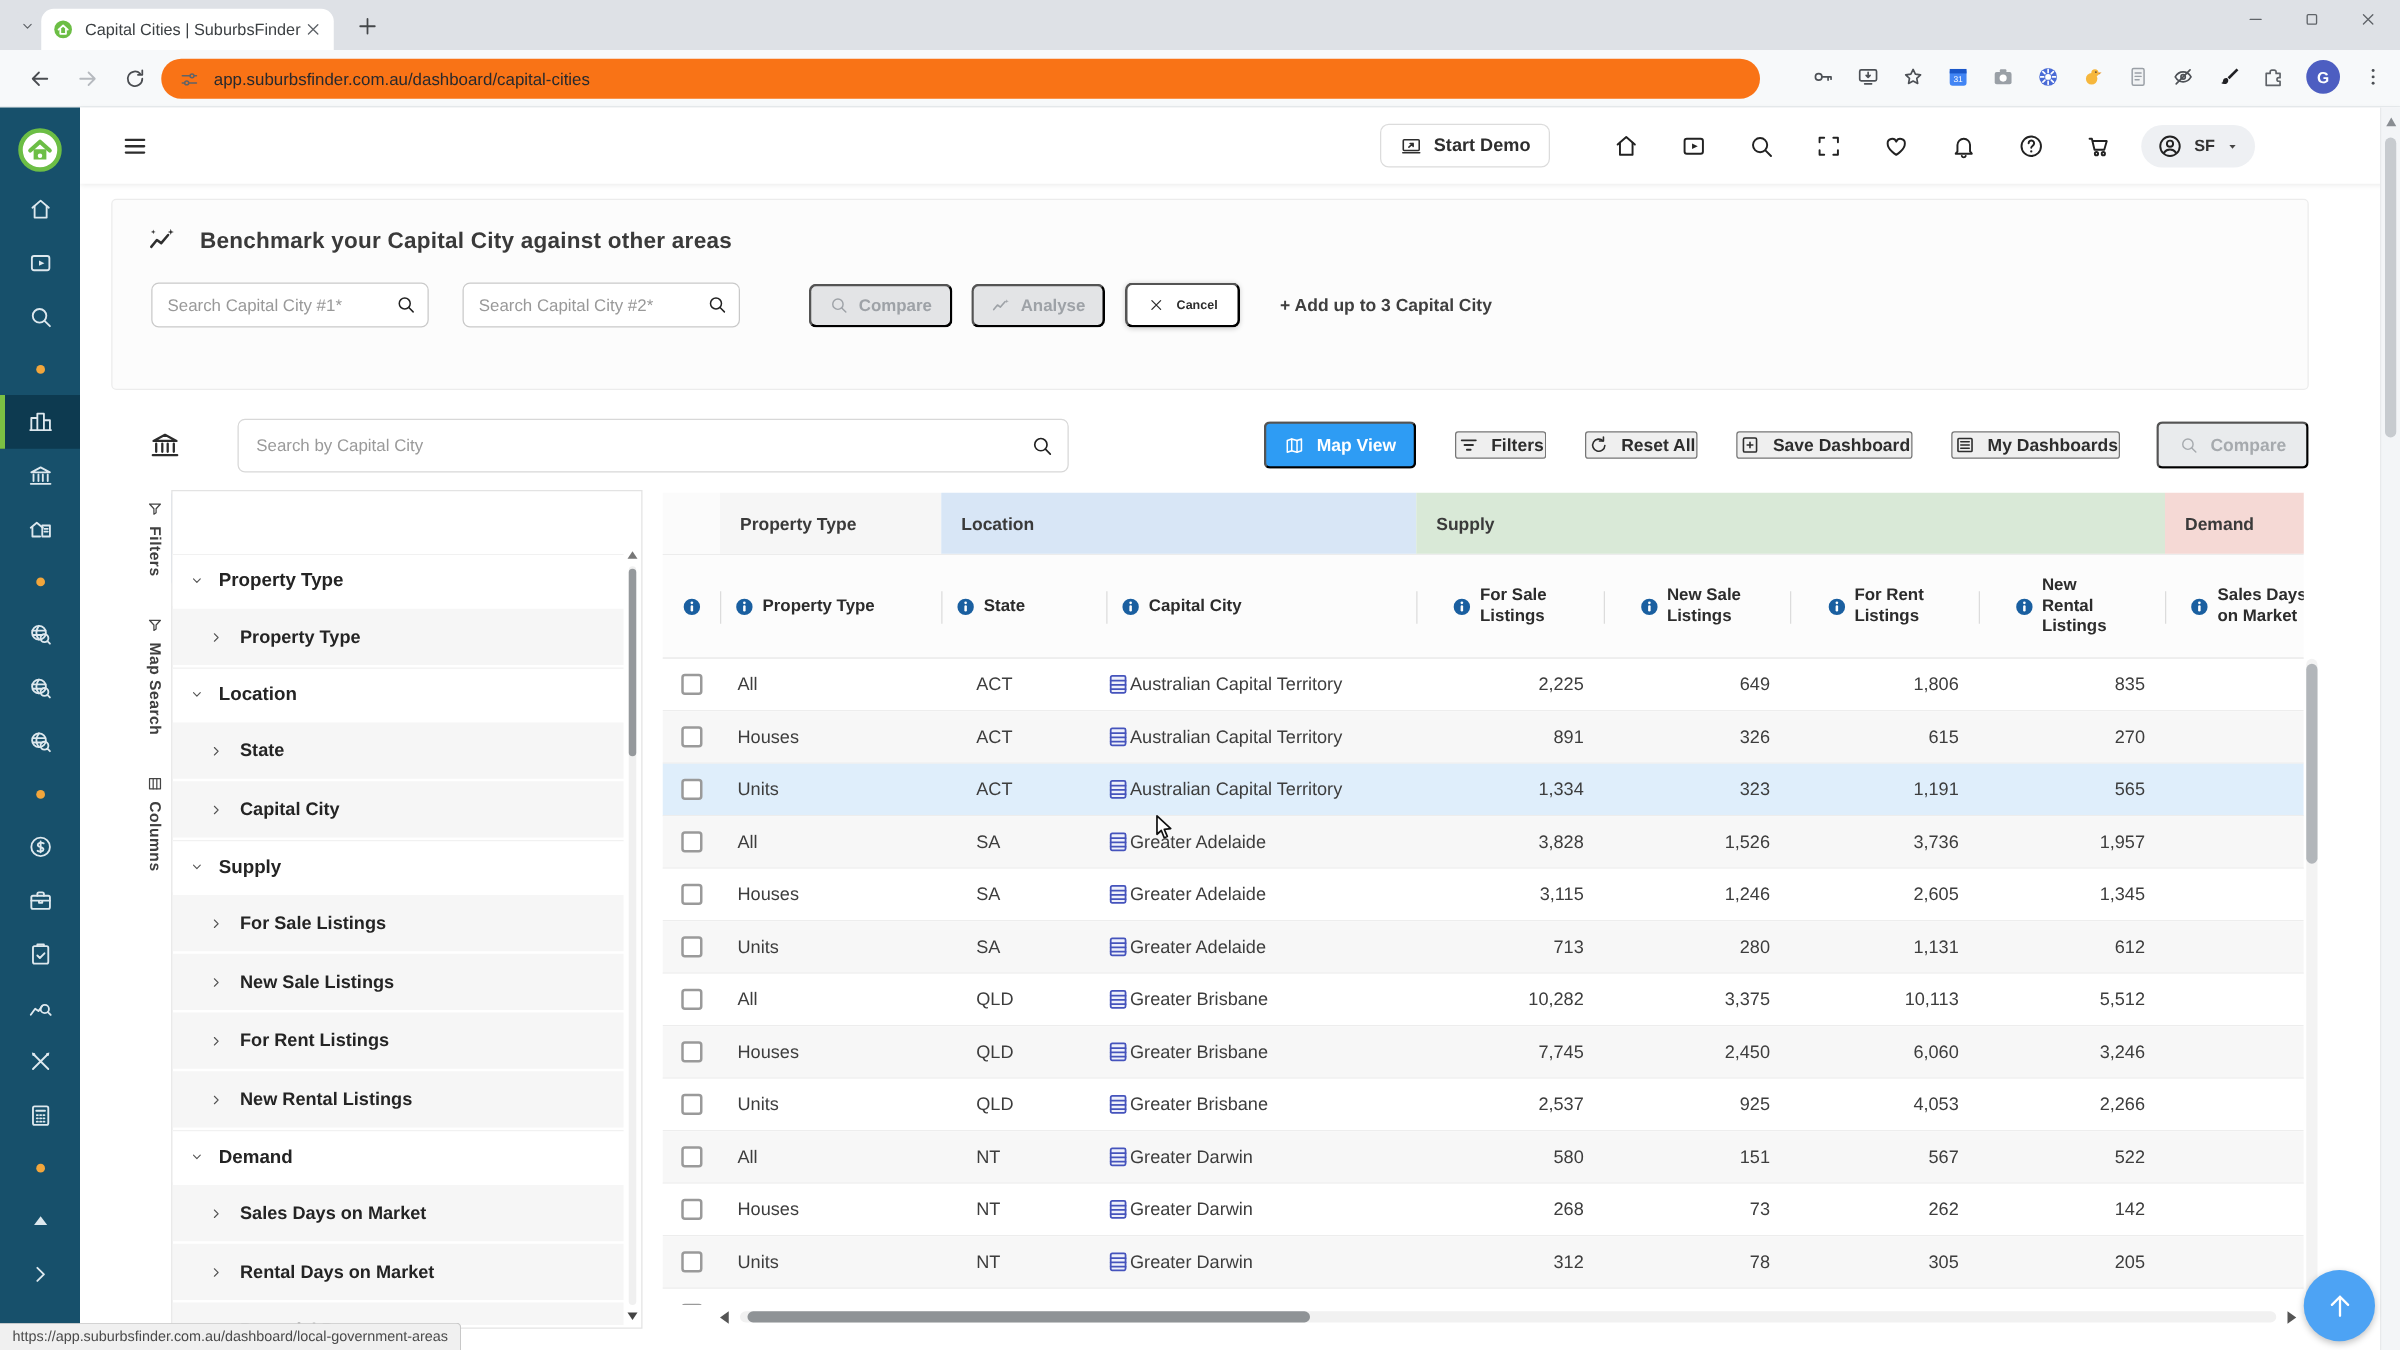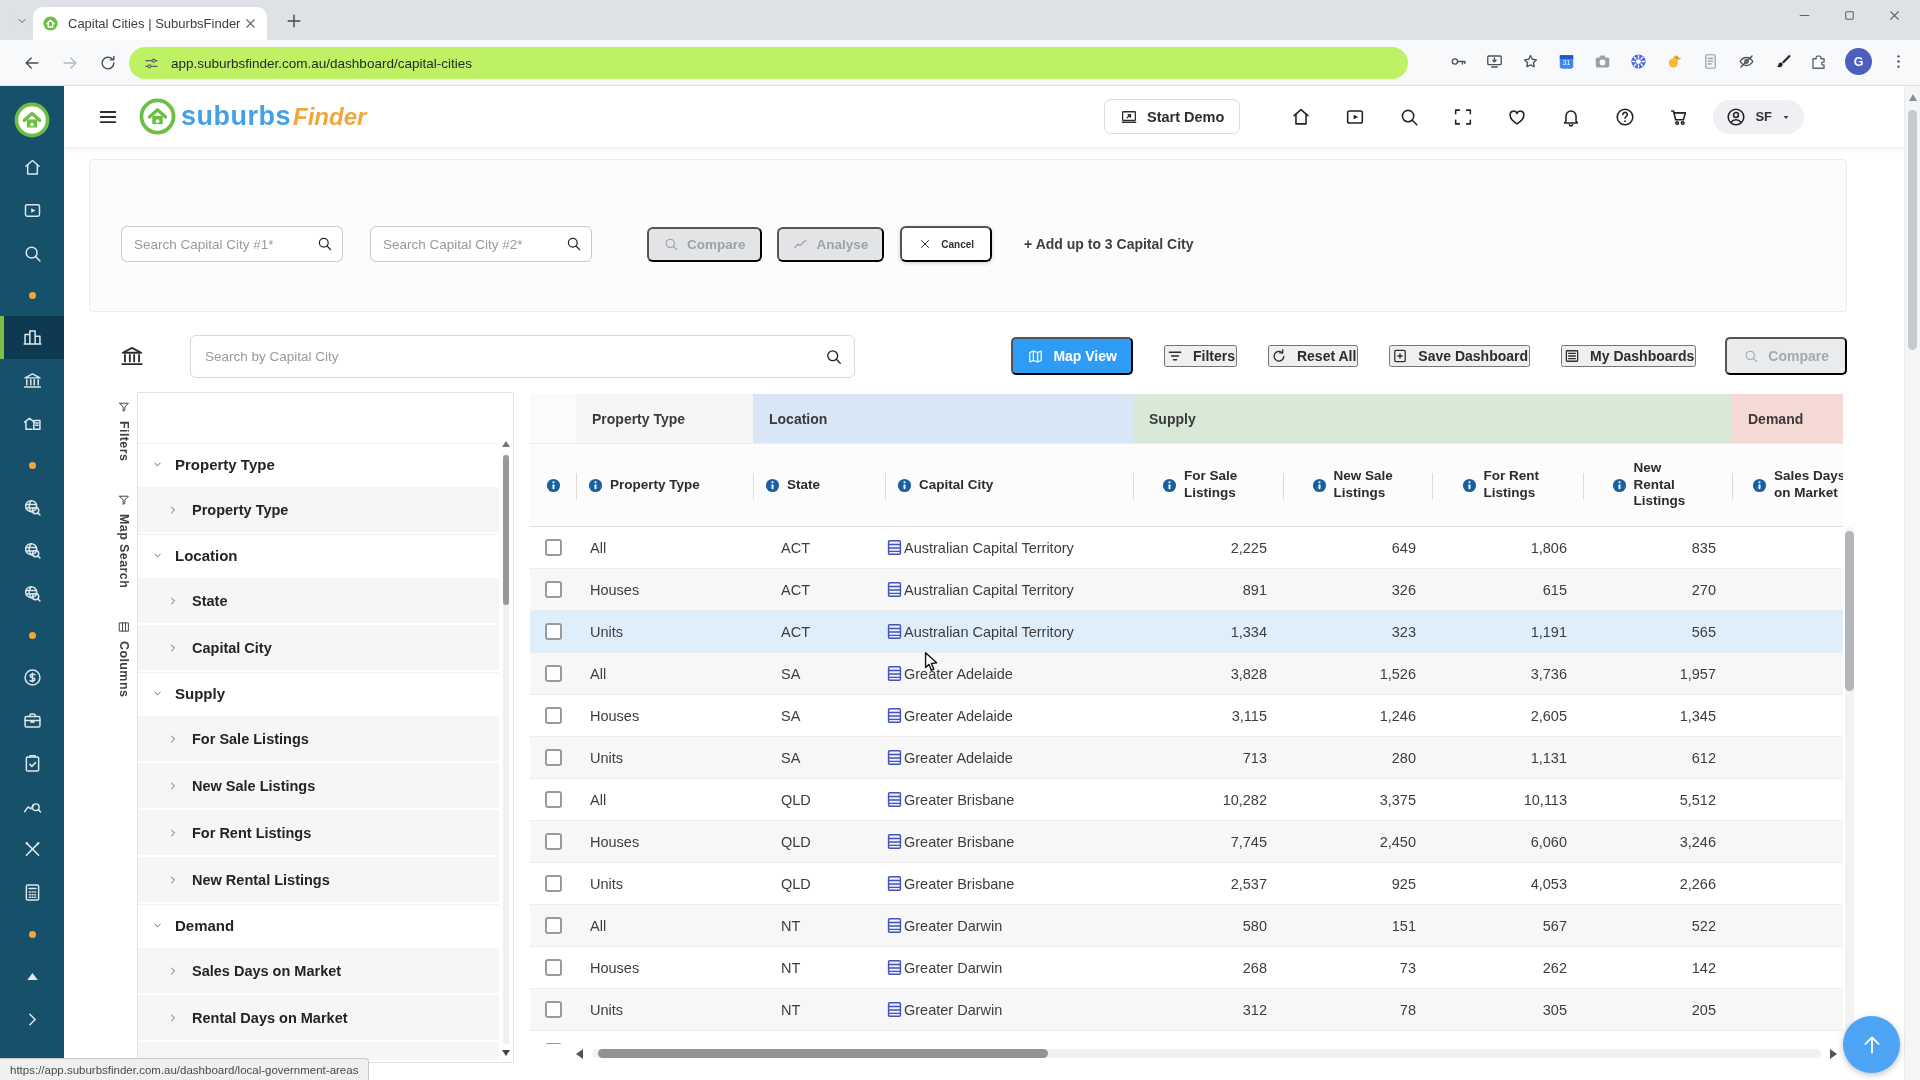--- a/index.html
+++ b/index.html
@@ -12,21 +12,21 @@
   #tabstrip { position:absolute; left:0; top:0; right:0; height:40px; background:#dee1e6; }
   .tab-search-btn { position:absolute; left:10px; top:9px; width:24px; height:24px; border-radius:8px; color:#5f6368; display:flex; align-items:center; justify-content:center; background:#dee1e6; }
   .tab { position:absolute; left:33px; top:7px; width:234px; height:33px; background:#fff; border-radius:10px 10px 0 0; display:flex; align-items:center; padding:0 9px; }
   .tab-title { flex:1; font-size:13px; color:#3c4043; white-space:nowrap; overflow:hidden; margin-left:9px; }
   .newtab-btn { position:absolute; left:284px; top:11px; width:20px; height:20px; color:#44474a; }
   .win-controls { position:absolute; right:18px; top:8px; display:flex; gap:30px; color:#5f6368; }
   .win-controls .icon { width:15px; height:15px; }
   #toolbar { position:absolute; left:0; top:40px; right:0; height:46px; background:#f7f9fa; border-bottom:1px solid #e4e7ea; display:flex; align-items:center; }
   .tb-ic { width:20px; height:20px; color:#4a4d51; flex:none; }
   .tb-ic.disabled { color:#b6babf; }
-  #omnibox { position:absolute; left:129px; top:7px; width:1279px; height:32px; background:#bef264; border-radius:16px; display:flex; align-items:center; padding:0 14px; }
+  #omnibox { position:absolute; left:129px; top:7px; width:1279px; height:32px; background:#f97316; border-radius:16px; display:flex; align-items:center; padding:0 14px; }
   #omni-url { font-size:13.5px; color:#27292d; margin-left:11px; }
   #tb-right { position:absolute; right:12px; top:8px; display:flex; align-items:center; gap:17px; }
   #tb-right .icon { width:19px; height:19px; color:#4c5055; }
   .avatar { width:27px; height:27px; border-radius:50%; background:#4d5ec1; color:#fff; font-size:12.5px; font-weight:bold; display:flex; align-items:center; justify-content:center; }
 
   
   #sidebar { position:absolute; left:0; top:86px; width:64px; bottom:0; background:#17506b; display:flex; flex-direction:column; align-items:center; z-index:6; }
   .side-logo { width:36px; height:36px; margin:16px 0 8px; }
   .sitem { width:64px; height:43px; display:flex; align-items:center; justify-content:center; color:#dde8ee; position:relative; cursor:pointer; }
   .sitem .icon { width:21px; height:21px; }
@@ -461,32 +461,20 @@
       </div>
     </div>
 </div>
 
 <div id="navbar">
   <span id="hamburger" class="icon">
       <svg viewBox="0 0 24 24" fill="none" stroke="currentColor" stroke-width="1.7" stroke-linecap="round" stroke-linejoin="round">
         <path d="M4 6.5h16M4 12h16M4 17.5h16" stroke-width="2"></path>
       </svg>
     </span>
-  <div id="brand">
-    <span class="icon">
-        <svg viewBox="0 0 24 24" fill="none" stroke="currentColor" stroke-width="1.7" stroke-linecap="round" stroke-linejoin="round">
-          <circle cx="12" cy="12" r="10.4" fill="#fff" stroke="#6cbe45" stroke-width="2.4"></circle>
-          <path d="M6.8 12.3L12 7.6l5.2 4.7" stroke="#6cbe45" stroke-width="2.2" fill="none"></path>
-          <path d="M8.6 11.6V17h6.8v-5.4z" fill="#6cbe45" stroke="none"></path>
-          <circle cx="12" cy="15" r="1.2" fill="#fff" stroke="none"></circle>
-        </svg>
-      </span>
-    <span class="brand-w1">suburbs</span>
-    <span class="brand-w2">Finder</span>
-  </div>
   <div id="nav-right">
     <button id="start-demo">
       <span class="icon">
           <svg viewBox="0 0 24 24" fill="none" stroke="currentColor" stroke-width="1.7" stroke-linecap="round" stroke-linejoin="round">
             <rect x="3.5" y="5" width="17" height="11.5" rx="1"></rect>
             <path d="M3 19h18"></path>
             <path d="M9.5 13l4.5-4m0 0h-3.2m3.2 0v3.2"></path>
           </svg>
         </span>
       <span>Start Demo</span>
@@ -569,20 +557,30 @@
       <span class="icon" style="width:12px;height:12px;color:#444">
           <svg viewBox="0 0 24 24" fill="none" stroke="currentColor" stroke-width="1.7" stroke-linecap="round" stroke-linejoin="round">
             <path d="M7 10h10l-5 6z" fill="currentColor" stroke="none"></path>
           </svg>
         </span>
     </div>
   </div>
 </div>
 
 <div id="benchmark">
+  <div id="bm-title-row">
+    <span class="icon">
+        <svg viewBox="0 0 24 24" fill="none" stroke="currentColor" stroke-width="1.7" stroke-linecap="round" stroke-linejoin="round">
+          <path d="M3 17.5L7.5 12l3.5 2.5L16.5 8" stroke-width="2"></path>
+          <path d="M18.6 3l.6 1.9 1.9.6-1.9.6-.6 1.9-.6-1.9-1.9-.6 1.9-.6z" fill="currentColor" stroke="none"></path>
+          <path d="M4.6 3.6l.45 1.4 1.45.5-1.45.5-.45 1.4-.45-1.4-1.45-.5 1.45-.5z" fill="currentColor" stroke="none"></path>
+        </svg>
+      </span>
+    <span id="bm-title">Benchmark your Capital City against other areas</span>
+  </div>
   <div id="bm-controls">
     <div class="bm-input">
       <input placeholder="Search Capital City #1*" style="">
       <span class="icon">
           <svg viewBox="0 0 24 24" fill="none" stroke="currentColor" stroke-width="1.7" stroke-linecap="round" stroke-linejoin="round">
             <circle cx="11" cy="11" r="6.2"></circle>
             <path d="M15.6 15.6L20.5 20.5"></path>
           </svg>
         </span>
     </div>

